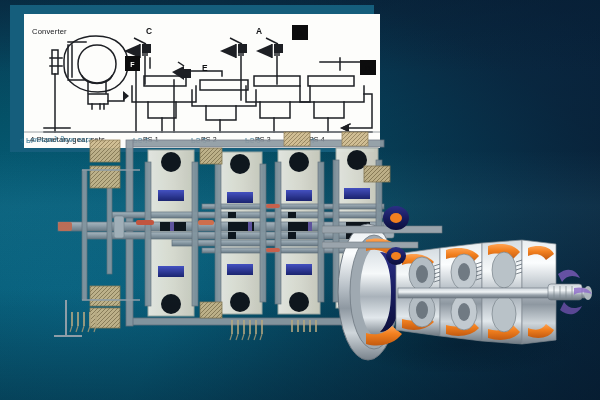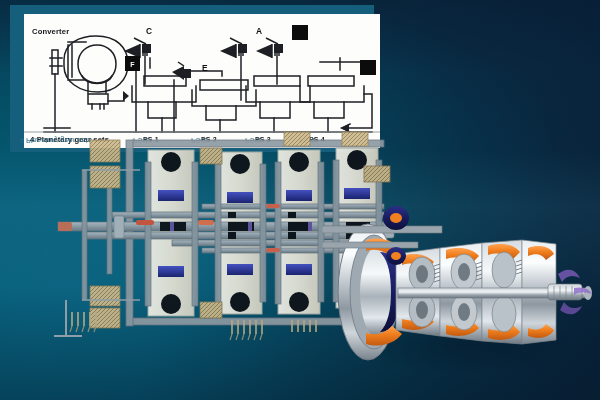--- a/index.html
+++ b/index.html
@@ -70,21 +70,21 @@
     width: 356px; height: 134px;
     background: #fdfdfb;
     overflow: hidden;
   }
   .panel-svg { position: absolute; left: 0; top: 0; }
 
   .panel-label {
     position: absolute;
     color: #15161a;
     font-size: 7.6px;
-    font-weight: 700;
+    font-weight: 400;
     letter-spacing: 0.02em;
     white-space: nowrap;
     line-height: 1;
   }
   .panel-label.small { font-size: 7px; }
   .cap-letter {
     position: absolute;
     color: #101114;
     font-size: 8.4px;
     font-weight: 700;

